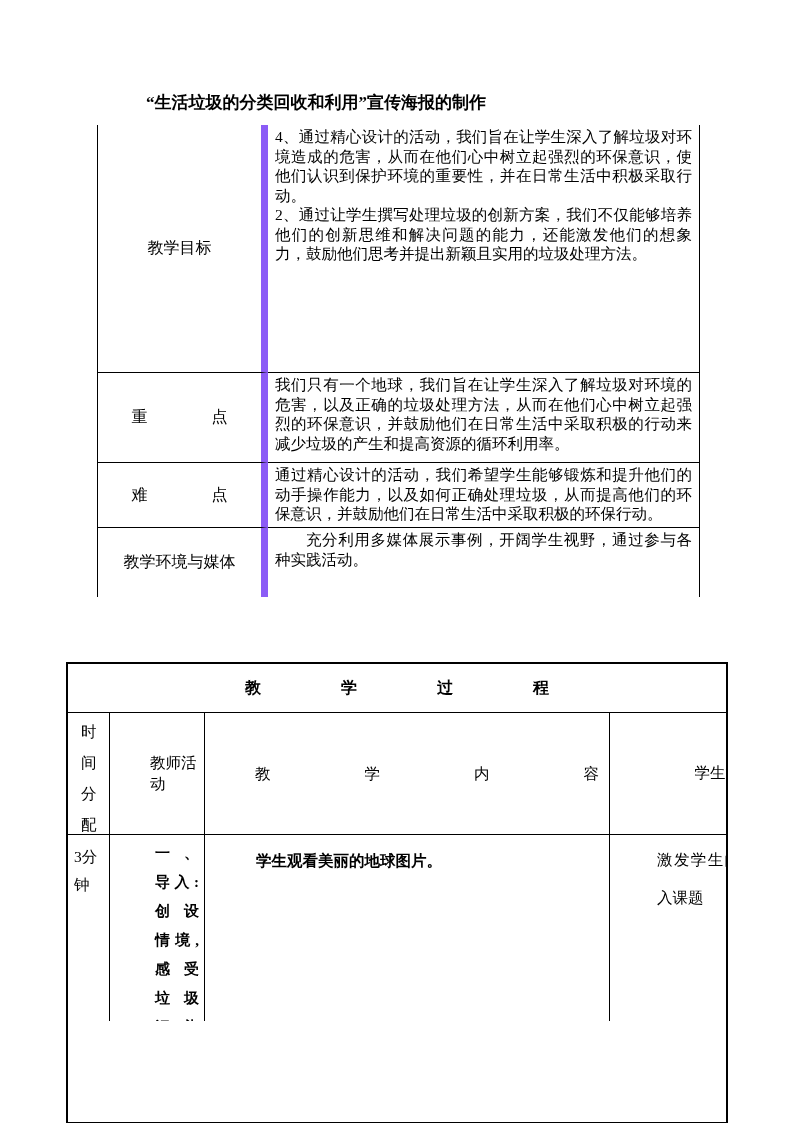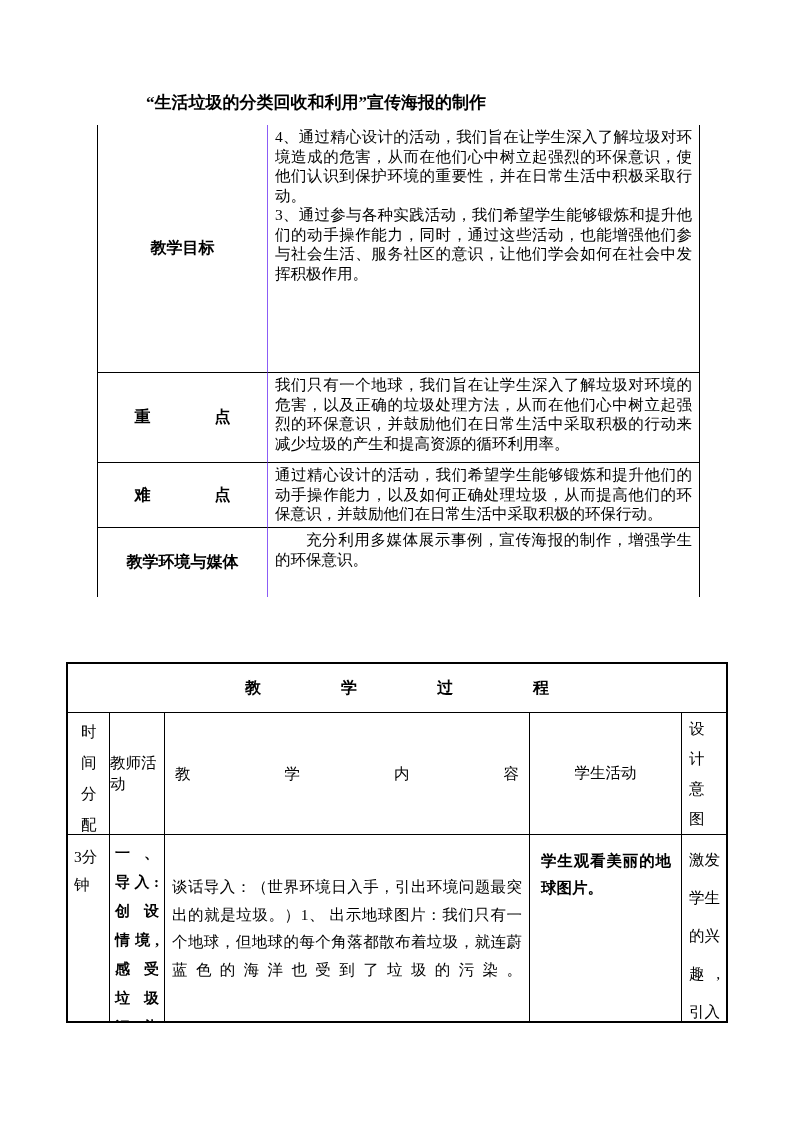--- a/index.html
+++ b/index.html
@@ -18,47 +18,48 @@
 
   
   .t1{
     position:absolute;left:97px;top:125px;width:603px;
     border-left:1px solid #000;border-right:1px solid #000;
     display:grid;grid-template-columns:170px 1fr;
     grid-template-rows:248px 90px 65px 69px;
     box-sizing:border-box;
   }
   .t1-label{
-    border-right:1px solid #8b5cf6;
+    border-right:7px solid #8b5cf6;
     display:flex;align-items:center;justify-content:center;
-    font-weight:bold;font-size:16px;text-align:left;
+    font-weight:normal;font-size:16px;text-align:left;
     box-sizing:border-box;padding:0 4px;
   }
   .t1-content{
     box-sizing:border-box;padding:2px 7px 0 7px;
     font-size:15.5px;line-height:19.5px;
     text-align:justify;overflow:hidden;
   }
   .t1-content p{margin:0;}
   .bb{border-bottom:1px solid #000;}
   .indent2 p{text-indent:2em;}
 
   
   .t2{
-    position:absolute;left:66px;top:662px;width:662px;height:361px;
+    position:absolute;left:66px;top:662px;width:662px;height:462px;
     border:2px solid #000;box-sizing:border-box;overflow:hidden;
   }
   .t2-header{
     height:49px;border-bottom:1px solid #000;box-sizing:border-box;
     display:flex;align-items:center;justify-content:center;
     font-weight:bold;font-size:16px;
   }
   .t2-cols,.t2-row{
     display:grid;grid-template-columns:42px 55px 365px 152px 44px;
     box-sizing:border-box;
+    gap:40px;
   }
   .t2-cols{height:122px;border-bottom:1px solid #000;}
   .t2-row{height:186px;}
   .t2-cell{
     border-right:1px solid #000;box-sizing:border-box;
     font-size:15.5px;overflow:hidden;
   }
   .t2-cell:last-child{border-right:none;}
 
   
@@ -92,36 +93,36 @@
 
 <div class="page">
 
   <div class="doc-title">“生活垃圾的分类回收和利用”宣传海报的制作</div>
 
   <div class="t1">
 
     <div class="t1-label bb">教学目标</div>
     <div class="t1-content bb">
       <p>4、通过精心设计的活动，我们旨在让学生深入了解垃圾对环境造成的危害，从而在他们心中树立起强烈的环保意识，使他们认识到保护环境的重要性，并在日常生活中积极采取行动。</p>
-      <p>3、通过参与各种实践活动，我们希望学生能够锻炼和提升他们的动手操作能力，同时，通过这些活动，也能增强他们参与社会生活、服务社区的意识，让他们学会如何在社会中发挥积极作用。</p>
+      <p>2、通过让学生撰写处理垃圾的创新方案，我们不仅能够培养他们的创新思维和解决问题的能力，还能激发他们的想象力，鼓励他们思考并提出新颖且实用的垃圾处理方法。</p>
     </div>
 
     <div class="t1-label bb">重　　　　点</div>
     <div class="t1-content bb">
       <p>我们只有一个地球，我们旨在让学生深入了解垃圾对环境的危害，以及正确的垃圾处理方法，从而在他们心中树立起强烈的环保意识，并鼓励他们在日常生活中采取积极的行动来减少垃圾的产生和提高资源的循环利用率。</p>
     </div>
 
     <div class="t1-label bb">难　　　　点</div>
     <div class="t1-content bb">
       <p>通过精心设计的活动，我们希望学生能够锻炼和提升他们的动手操作能力，以及如何正确处理垃圾，从而提高他们的环保意识，并鼓励他们在日常生活中采取积极的环保行动。</p>
     </div>
 
     <div class="t1-label">教学环境与媒体</div>
     <div class="t1-content indent2">
-      <p>充分利用多媒体展示事例，宣传海报的制作，增强学生的环保意识。</p>
+      <p>充分利用多媒体展示事例，开阔学生视野，通过参与各种实践活动。</p>
     </div>
 
   </div>
 
   <div class="t2">
 
     <div class="t2-header">教　　　　　学　　　　　过　　　　　程</div>
 
     <div class="t2-cols">
       <div class="t2-cell h-time">时间分配</div>
@@ -131,23 +132,20 @@
       </div>
       <div class="t2-cell h-center">学生活动</div>
       <div class="t2-cell h-wrap h-intent">
         <span>设计意图</span>
       </div>
     </div>
 
     <div class="t2-row">
       <div class="t2-cell c-time">3分钟</div>
       <div class="t2-cell c-content">一、导入:创设情境,感受垃圾污染的</div>
-      <div class="t2-cell c-teacher">
-        <p>谈话导入：（世界环境日入手，引出环境问题最突出的就是垃圾。）1、 出示地球图片：我们只有一个地球，但地球的每个角落都散布着垃圾，就连蔚蓝色的海洋也受到了垃圾的污染。</p>
-      </div>
       <div class="t2-cell c-student">
         <p class="p1">学生观看美丽的地球图片。</p>
       </div>
       <div class="t2-cell c-intent">激发学生的兴趣,引入课题</div>
     </div>
 
   </div>
 
 </div>
 

